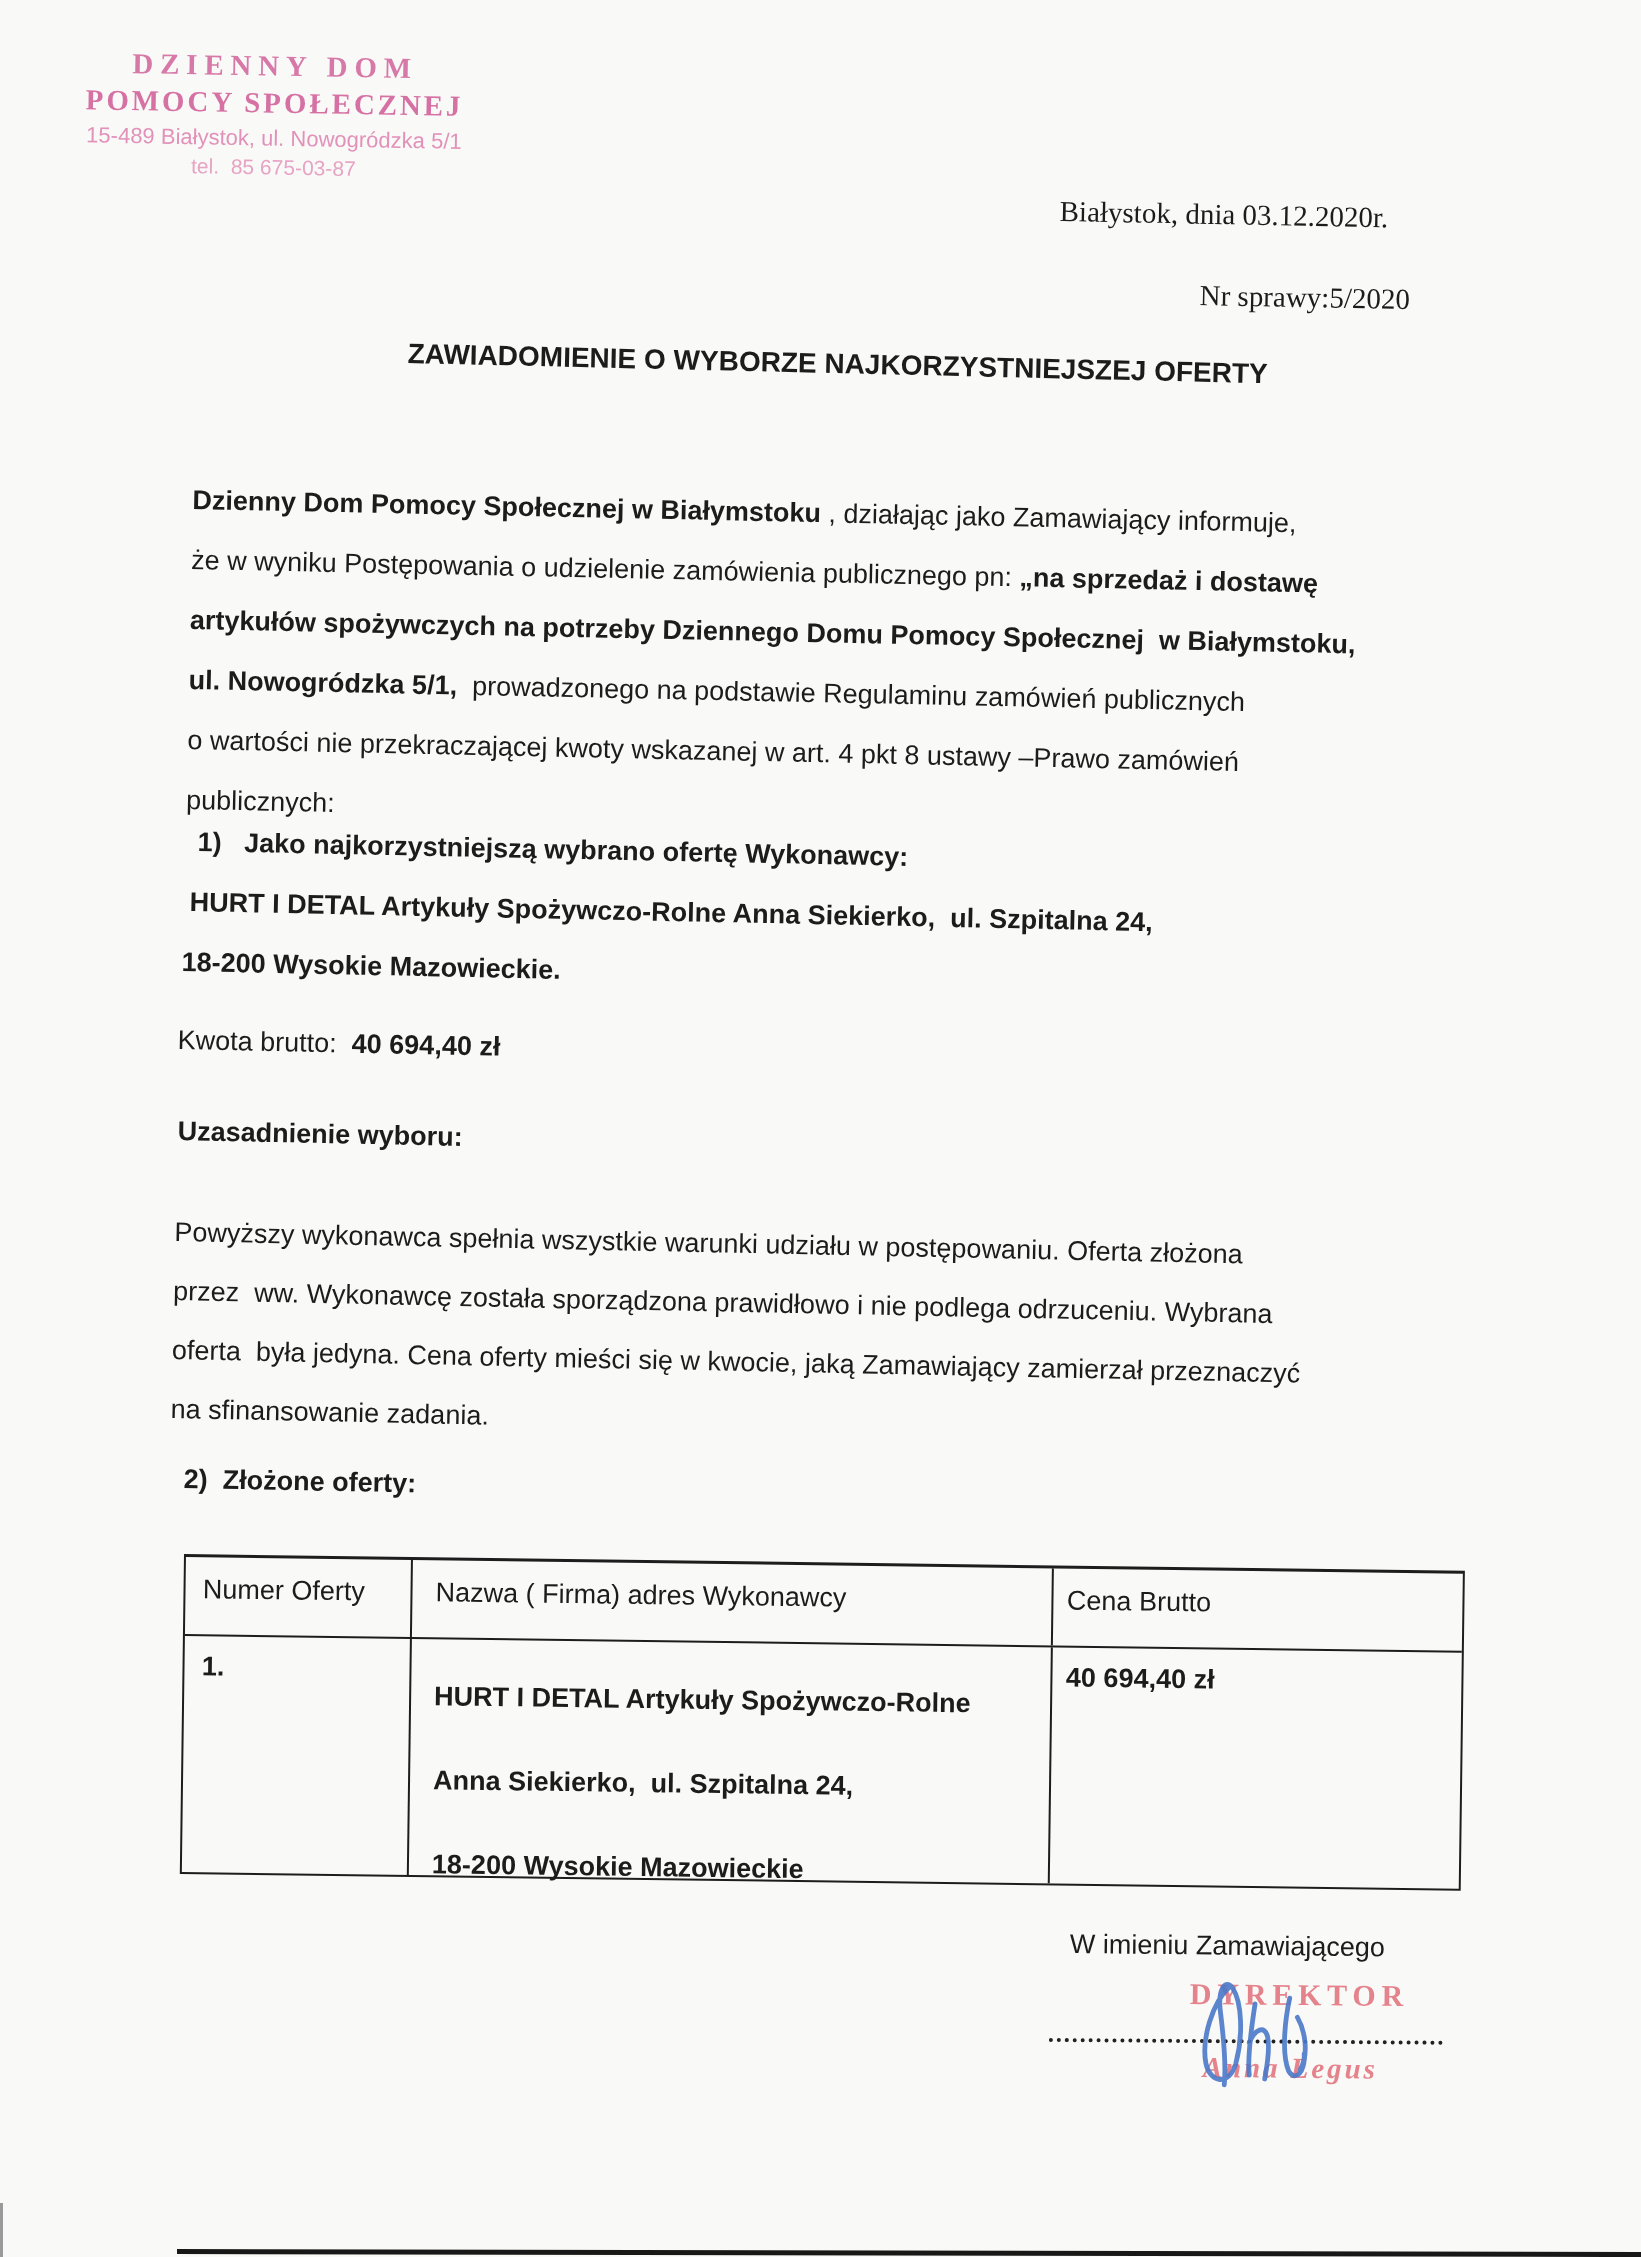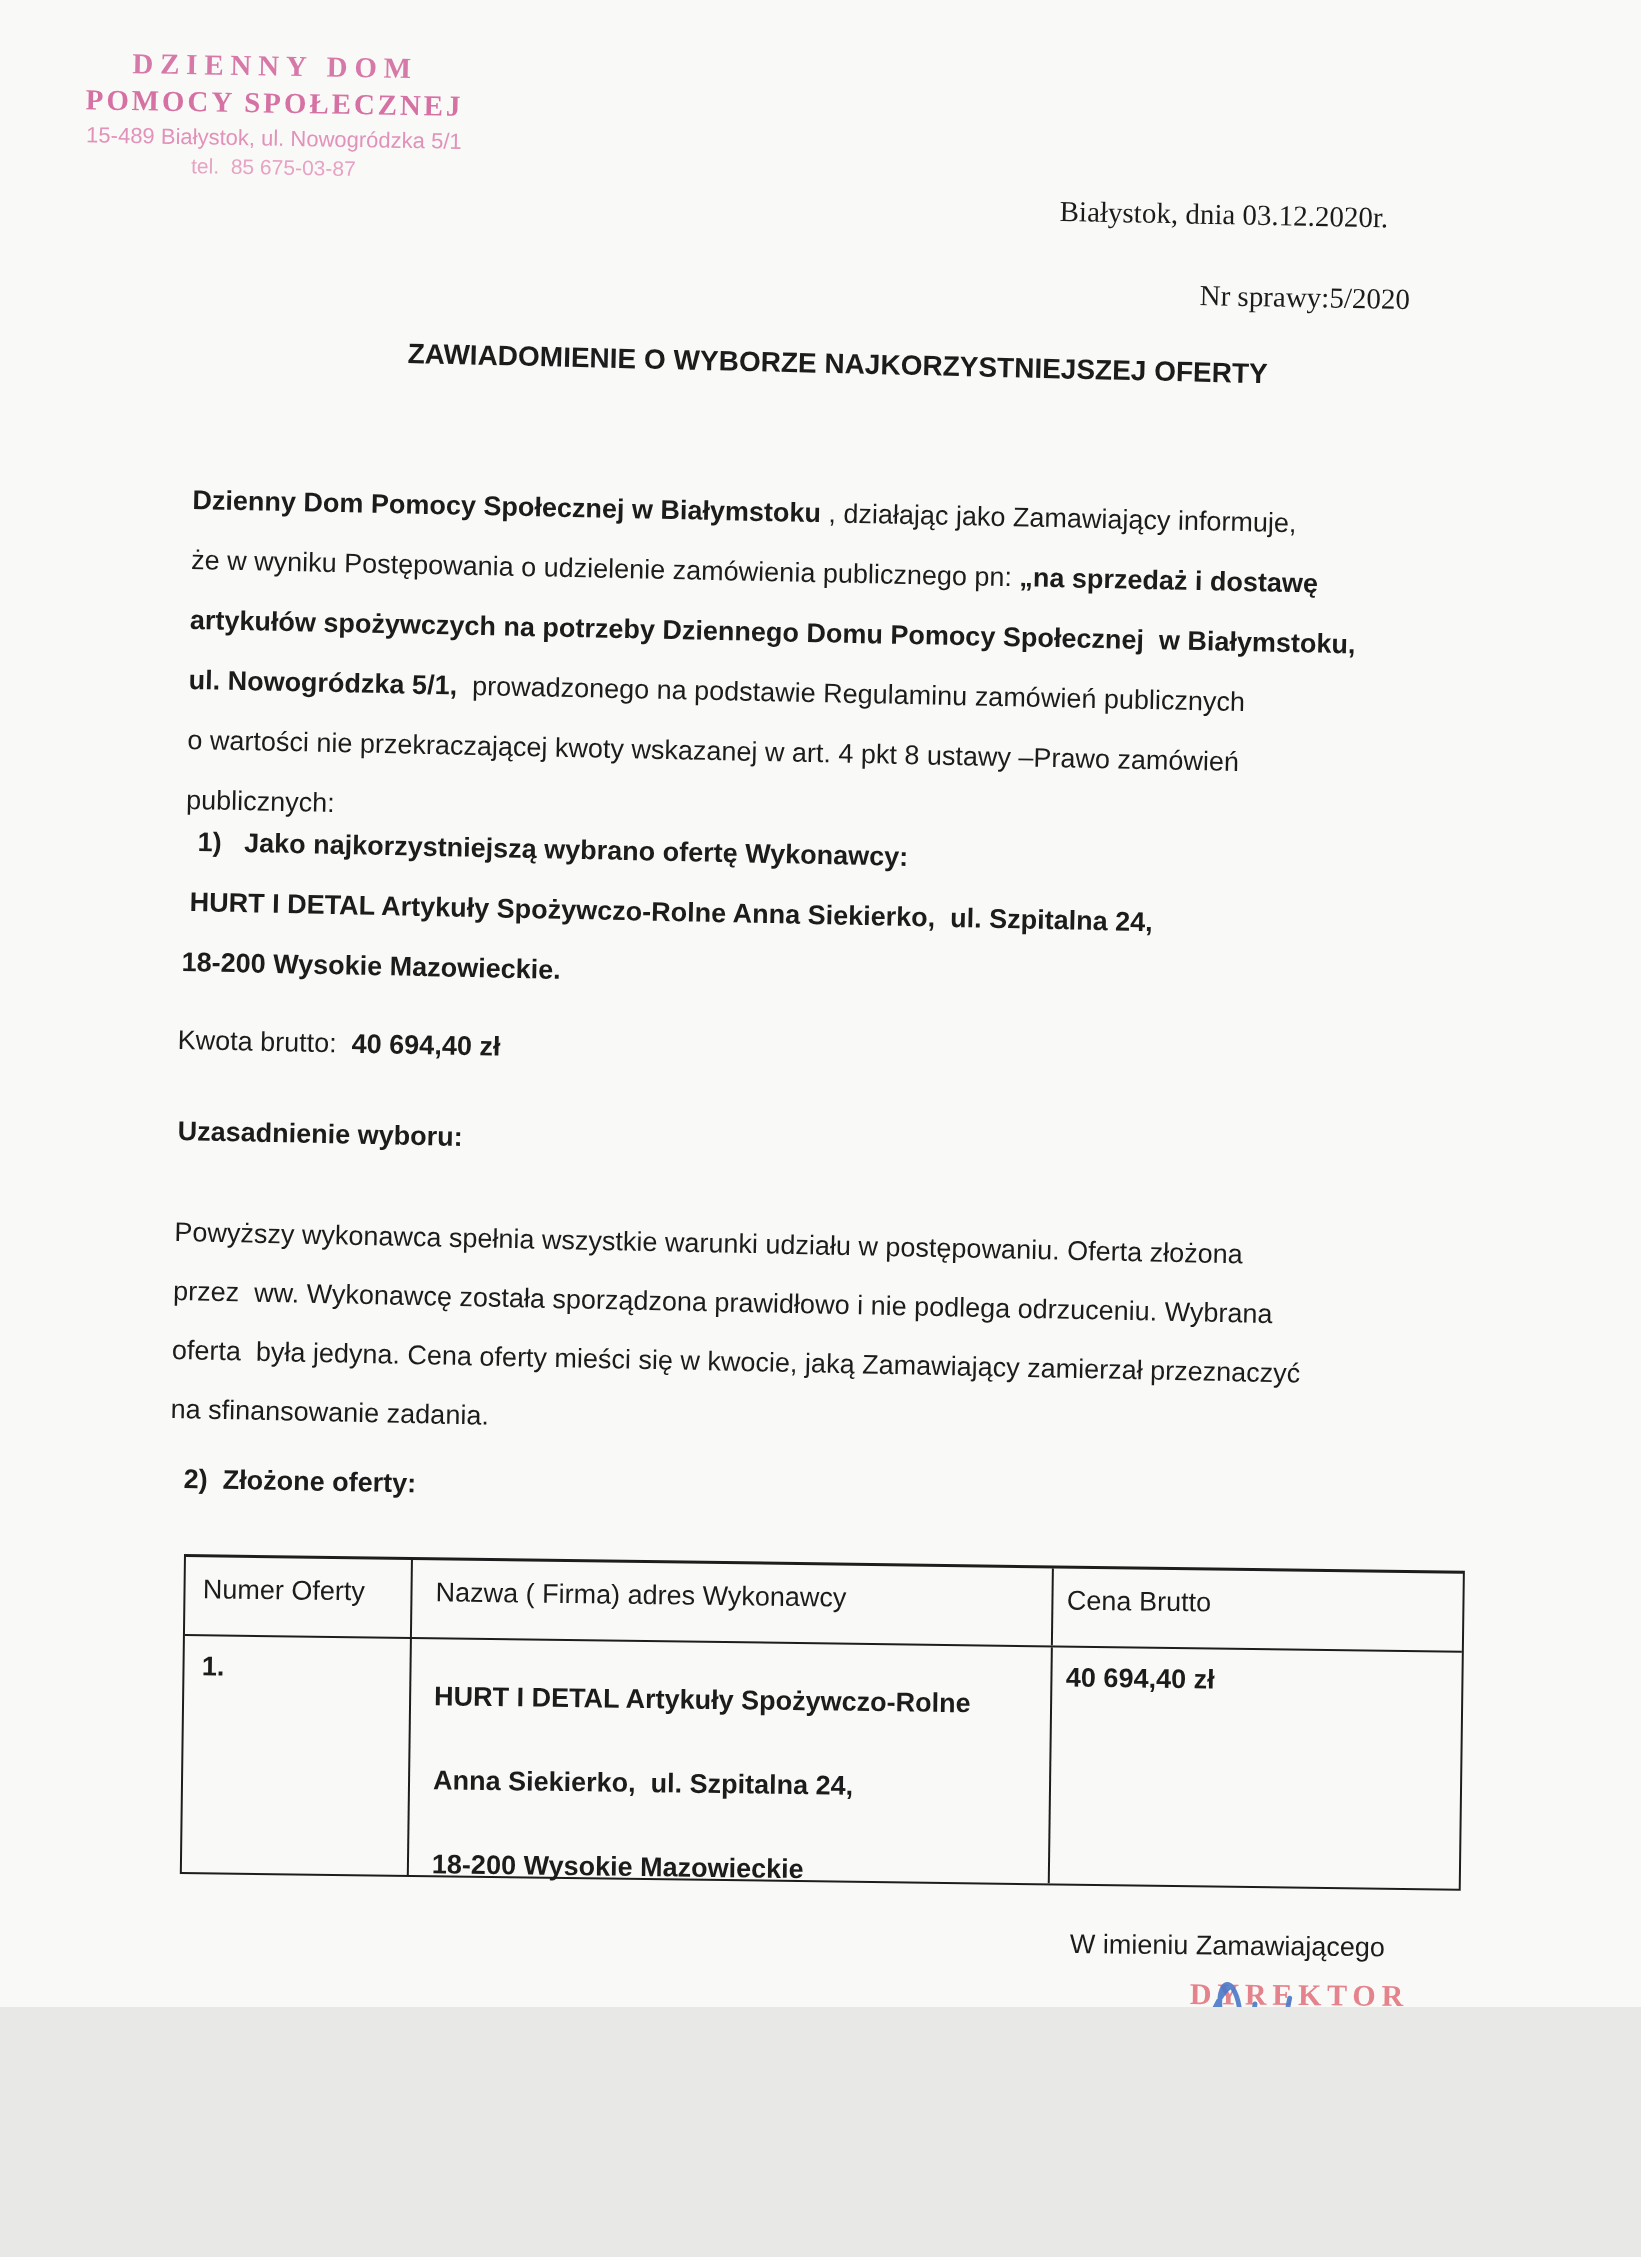--- a/index.html
+++ b/index.html
@@ -1,17 +1,17 @@
 <!DOCTYPE html>
 <html lang="pl"><head>
 <meta charset="utf-8">
 <style>
   html,body{margin:0;padding:0;background:#e8e8e6;}
   .sheet{
-    position:relative;width:1641px;height:2007px;margin:0 auto;
+    position:relative;width:1641px;height:2257px;margin:0 auto;
     background:#f9f9f7;overflow:hidden;
     font-family:"Liberation Sans",sans-serif;color:#1c1c1c;
   }
   .abs{position:absolute;transform-origin:0 0;}
   .ln{white-space:pre;}
   .b{font-weight:700;}
   .serif{font-family:"Liberation Serif",serif;}
 
   
   .org-stamp{left:68px;top:46px;width:415px;text-align:center;transform:rotate(1deg);}

